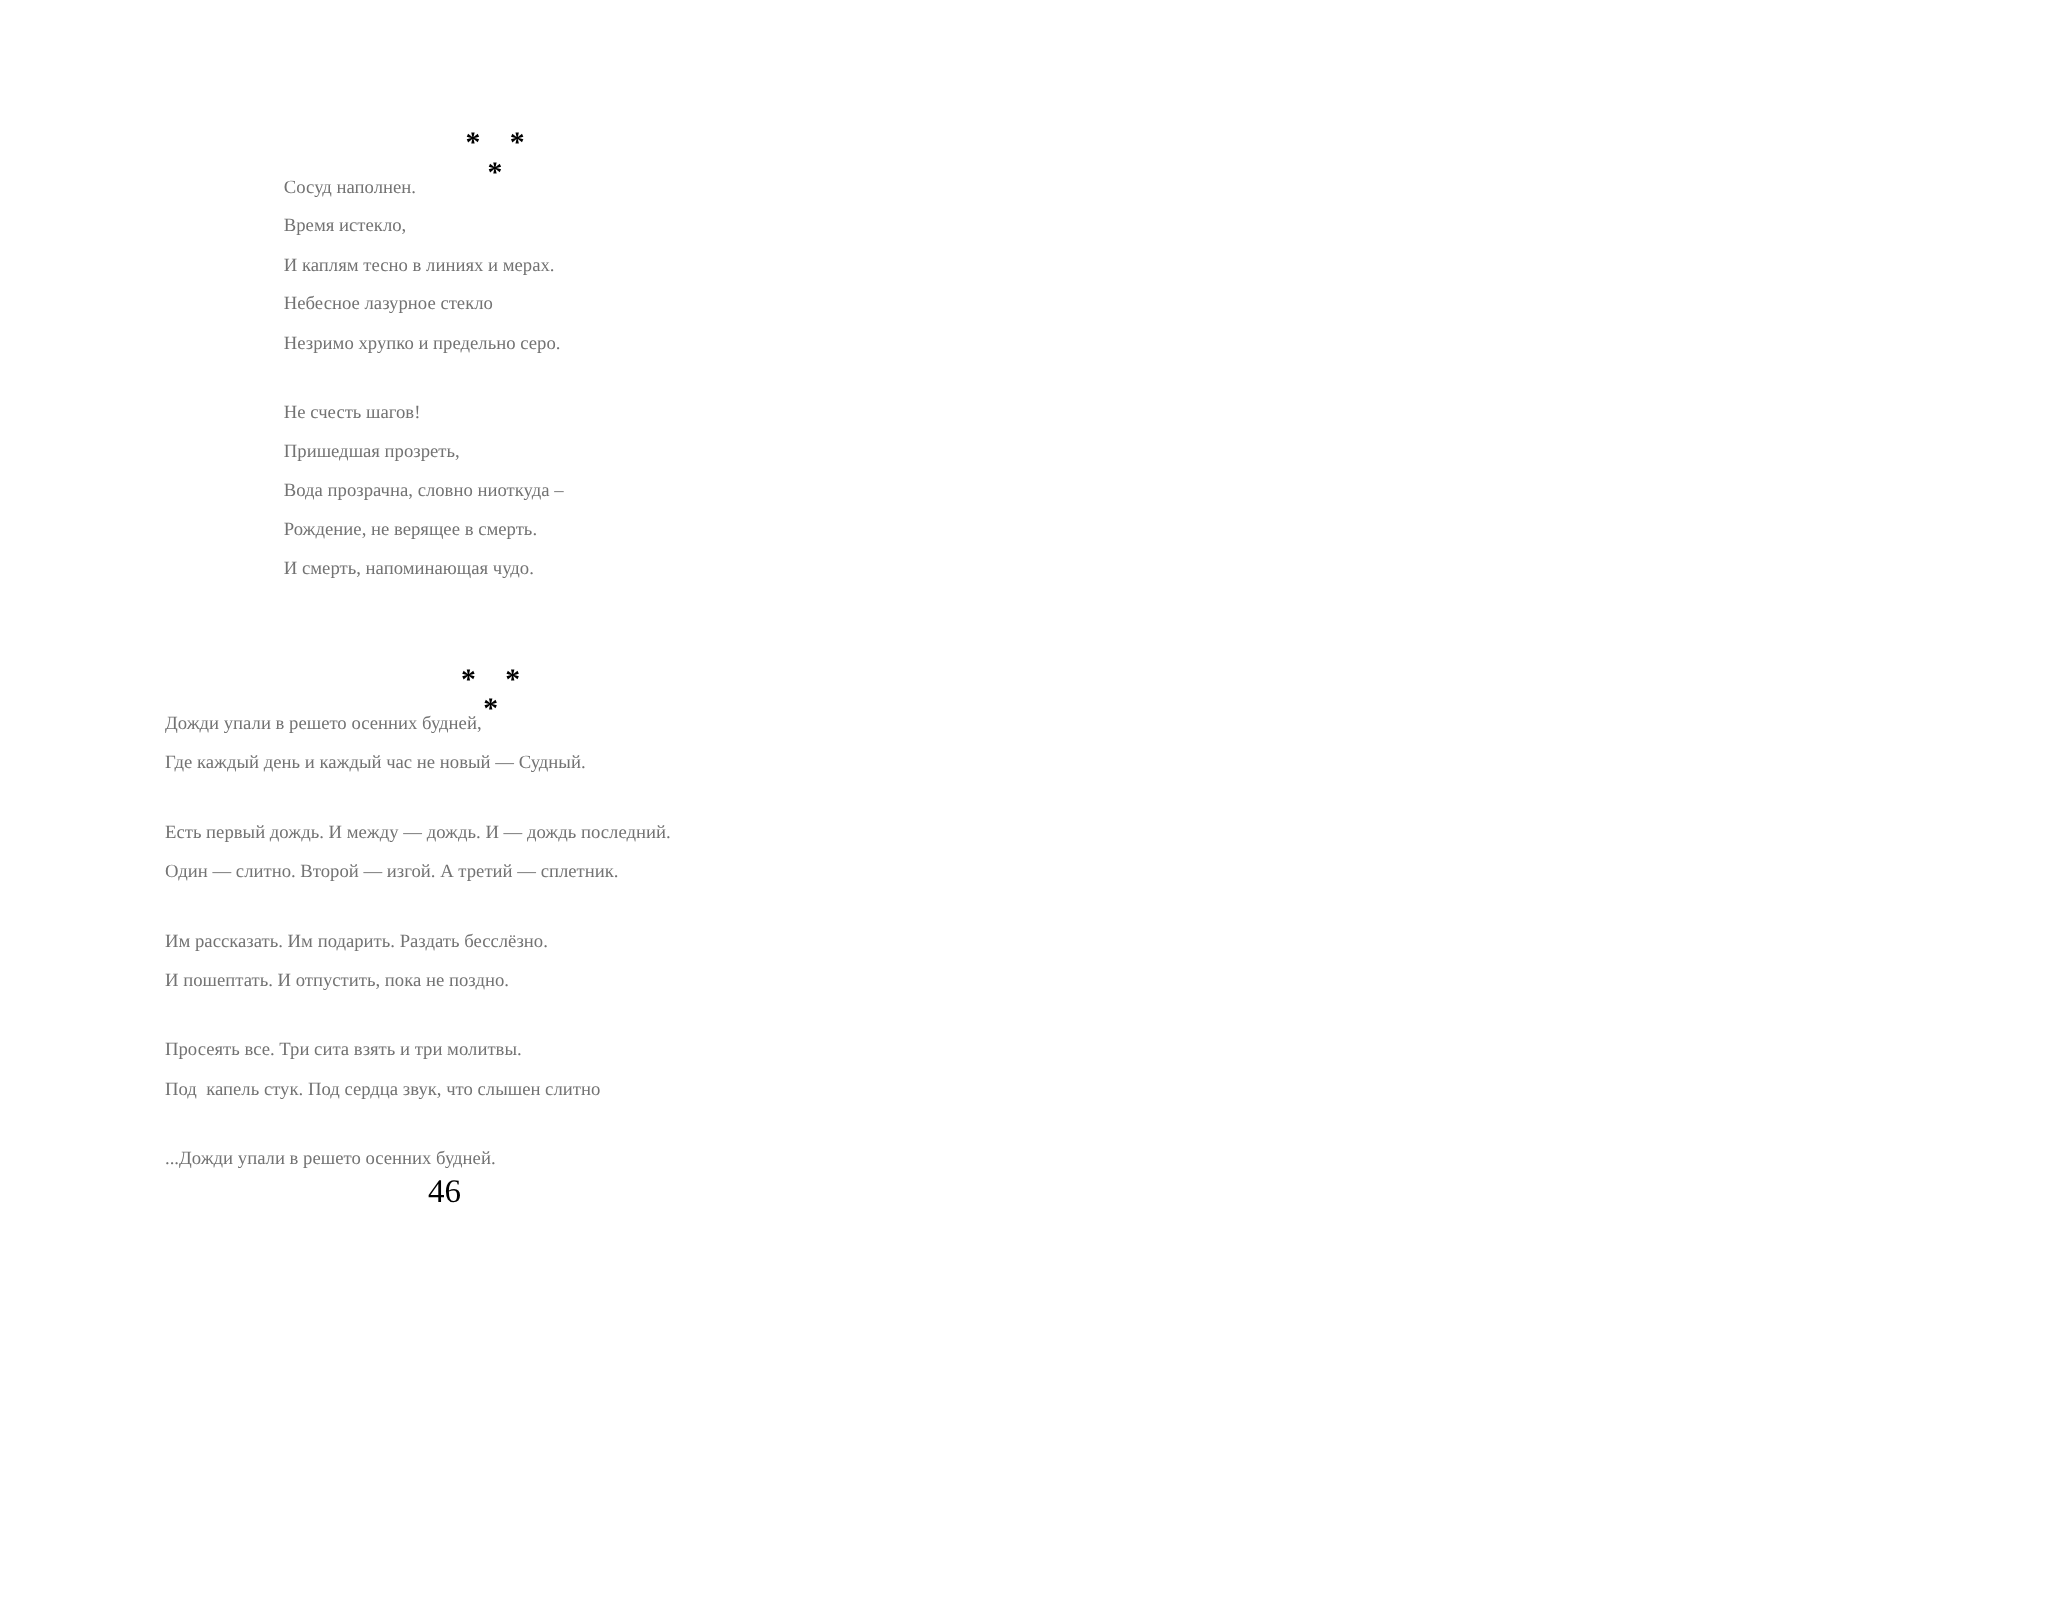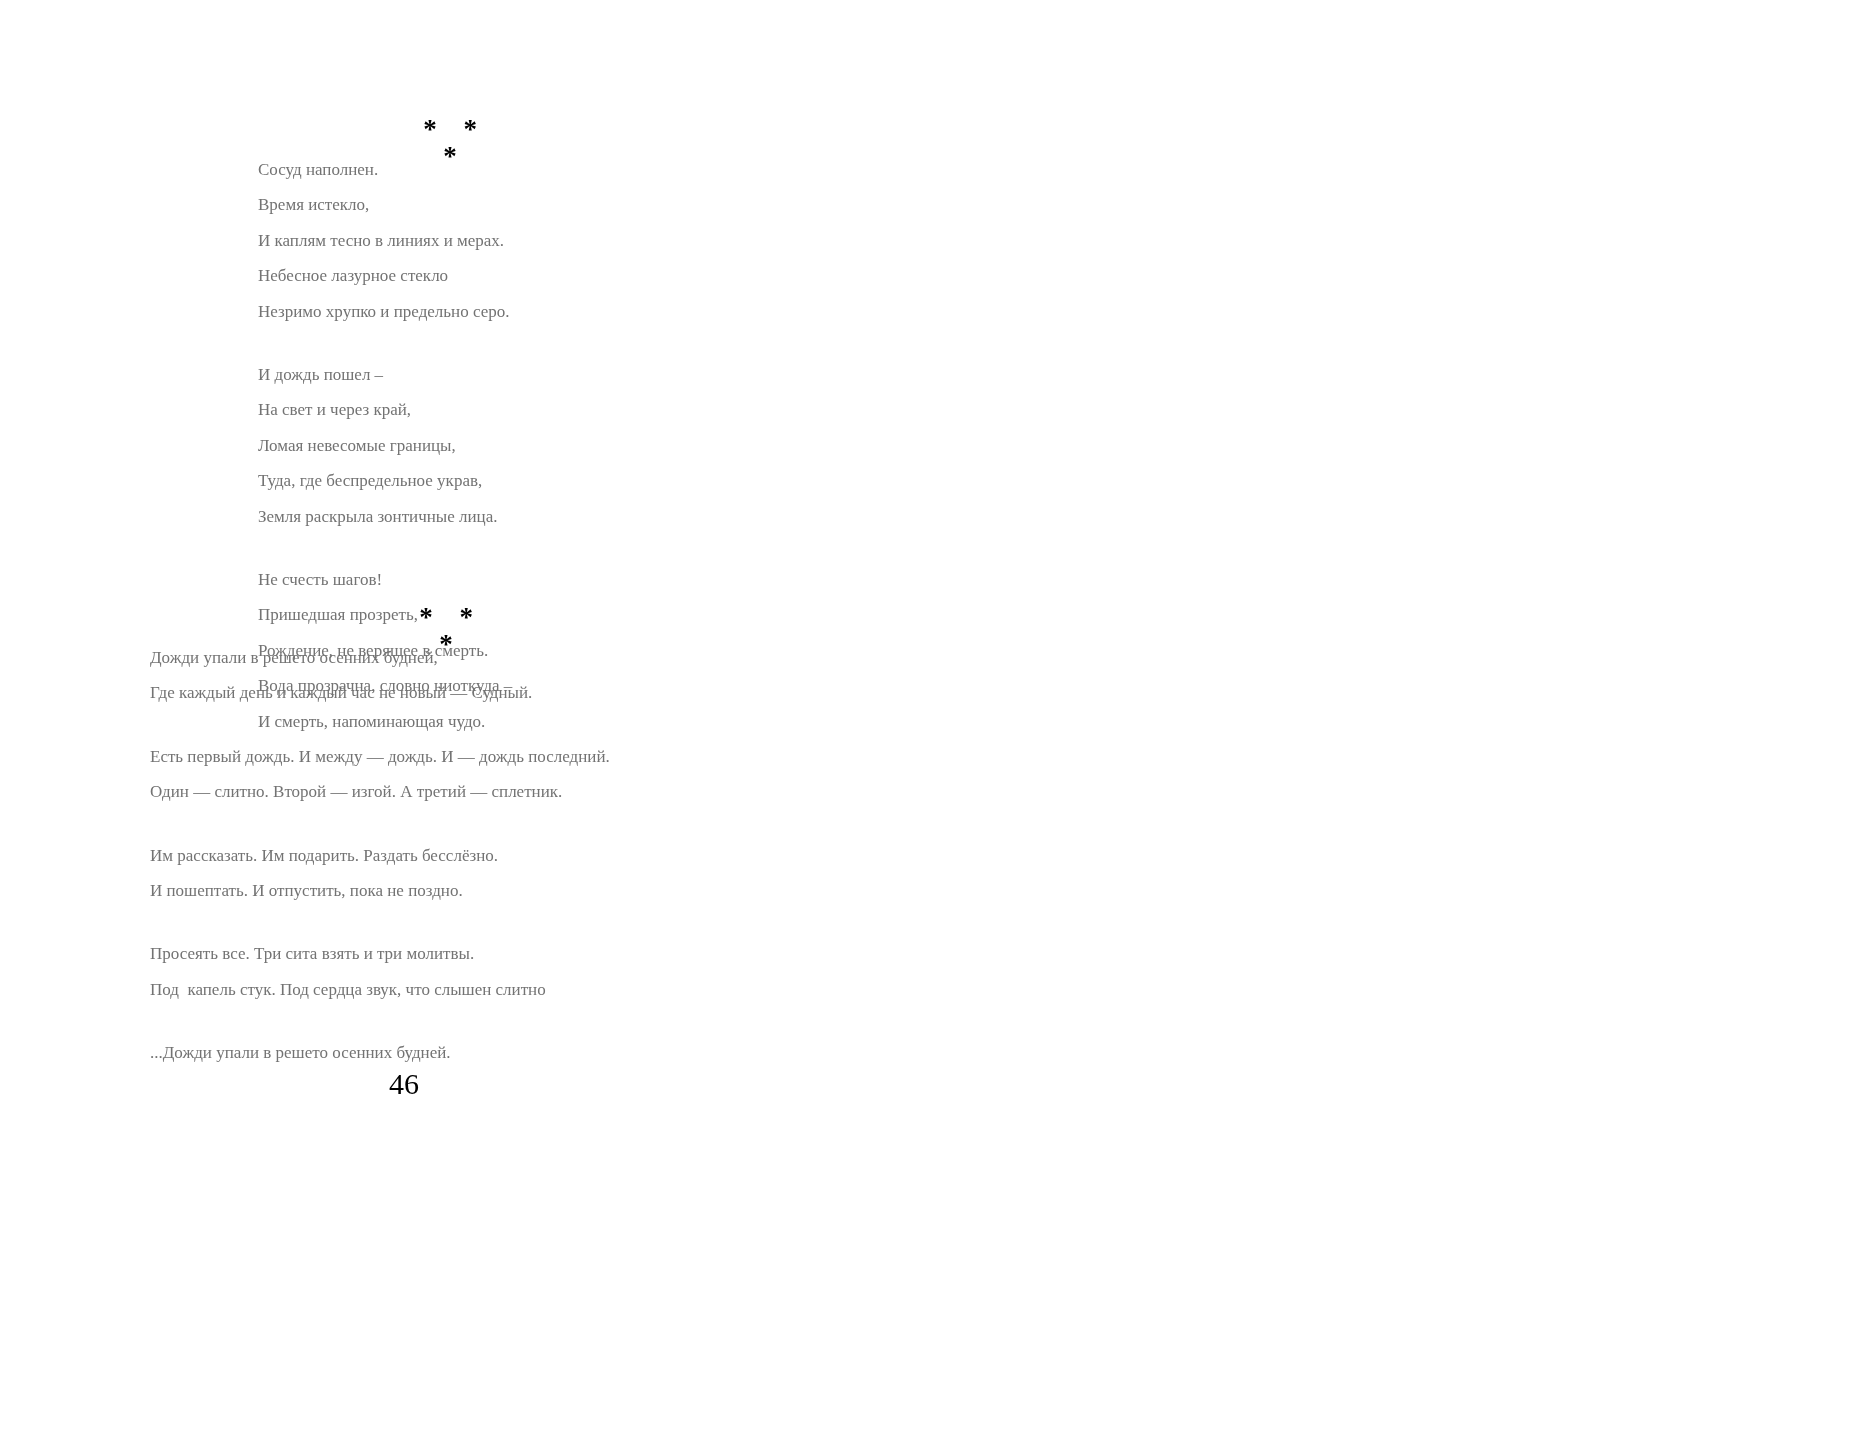--- a/index.html
+++ b/index.html
@@ -76,33 +76,26 @@
       <div class="stars">* * *</div>
 
       <div class="stanza">
         <div class="line">Сосуд наполнен.</div>
         <div class="line">Время истекло,</div>
         <div class="line">И каплям тесно в линиях и мерах.</div>
         <div class="line">Небесное лазурное стекло</div>
         <div class="line">Незримо хрупко и предельно серо.</div>
       </div>
 
-      <div class="stanza">
-        <div class="line">И дождь пошел –</div>
-        <div class="line">На свет и через край,</div>
-        <div class="line">Ломая невесомые границы,</div>
-        <div class="line">Туда, где беспредельное украв,</div>
-        <div class="line">Земля раскрыла зонтичные лица.</div>
-      </div>
 
       <div class="stanza">
         <div class="line">Не счесть шагов!</div>
         <div class="line">Пришедшая прозреть,</div>
+        <div class="line">Вода прозрачна, словно ниоткуда –</div>
         <div class="line">Рождение, не верящее в смерть.</div>
-        <div class="line">Вода прозрачна, словно ниоткуда –</div>
         <div class="line">И смерть, напоминающая чудо.</div>
       </div>
     </div>
 
     <div class="poem poem-l2">
       <div class="stars">* * *</div>
 
       <div class="stanza">
         <div class="line">Дожди упали в решето осенних будней,</div>
         <div class="line">Где каждый день и каждый час не новый — Судный.</div>

